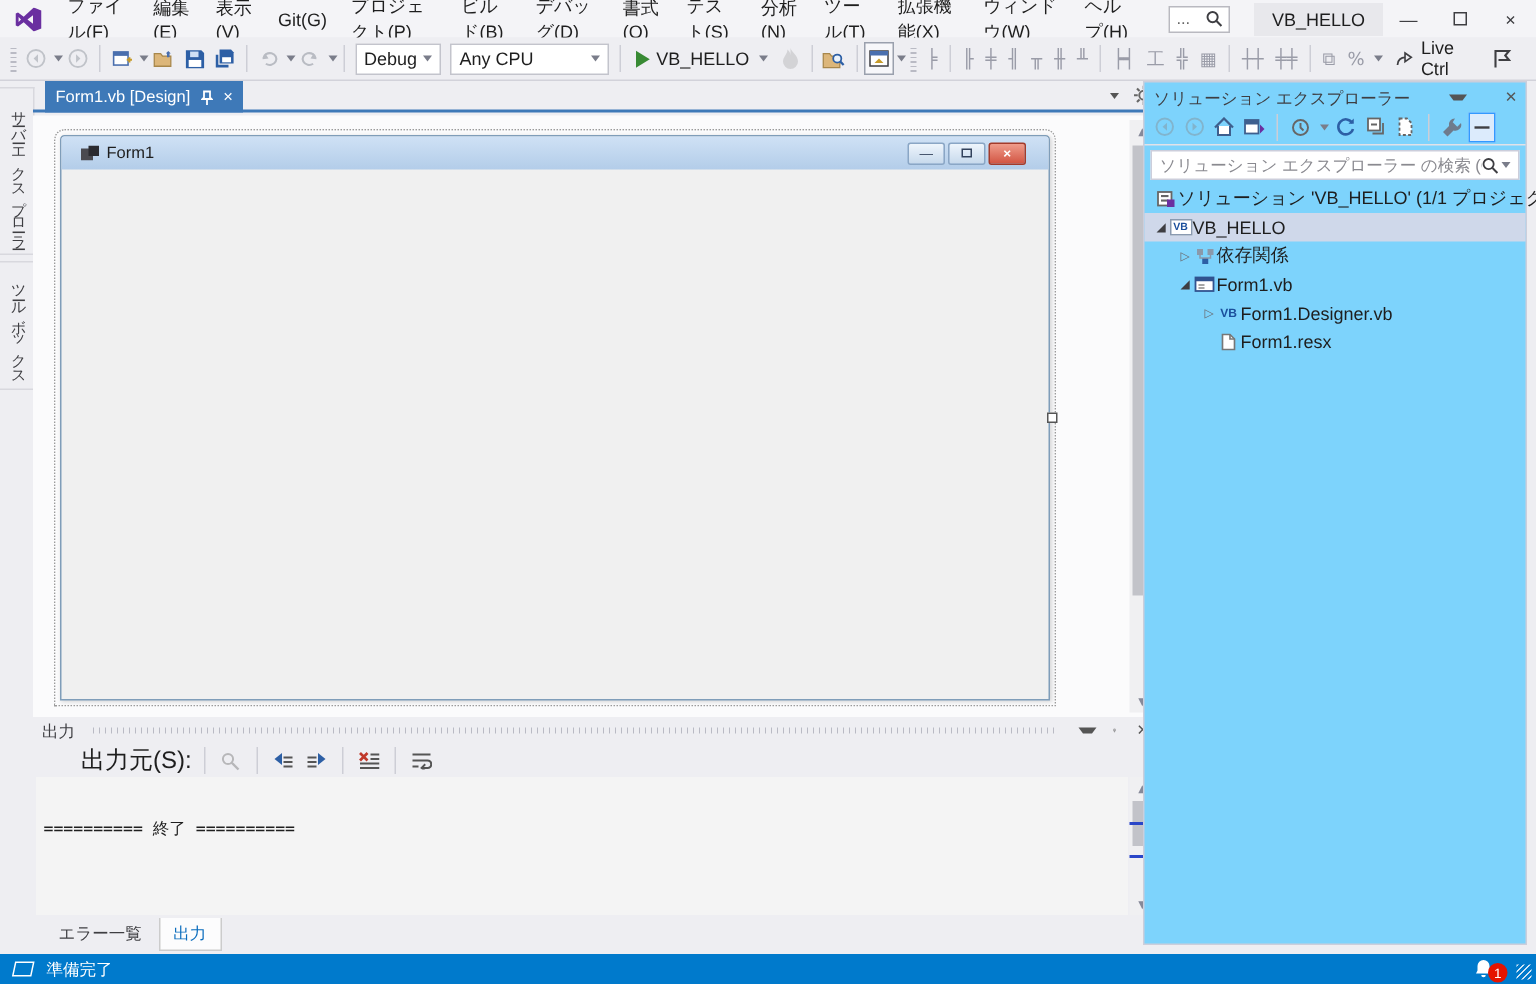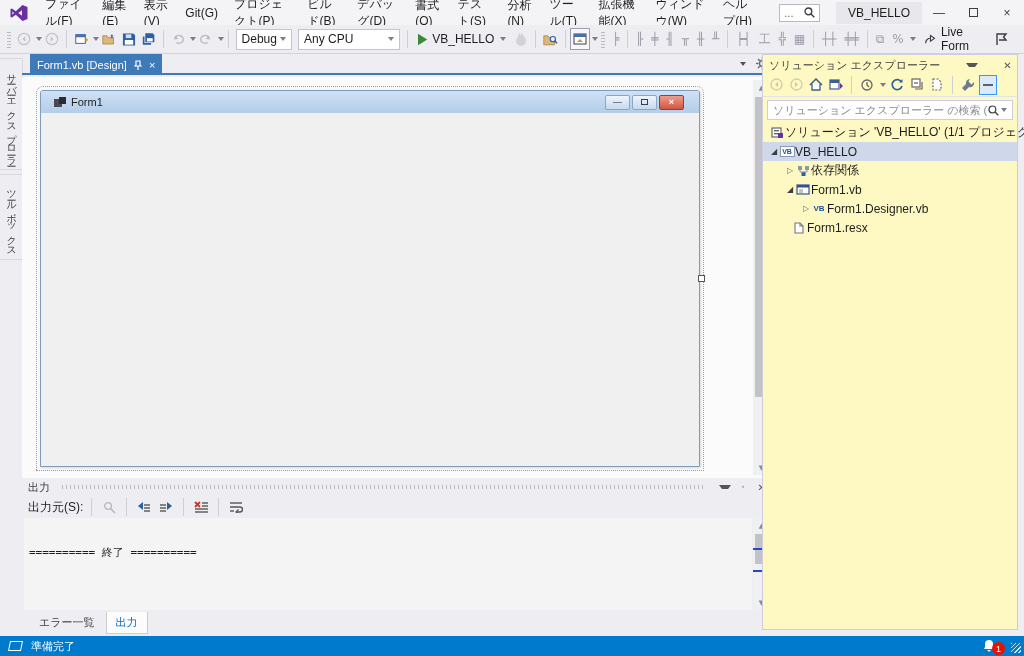--- a/index.html
+++ b/index.html
@@ -81,39 +81,39 @@
   #designer .sb-arrow.down { position:absolute; bottom:0; width:17px; }
 
   
   #outpanel { position:absolute; left:0; top:424px; width:753px; height:134px; background:#eeeef2; }
   .toolhdr { height:18px; display:flex; align-items:center; padding:0 6px; gap:8px; }
   .toolhdr .hname { font-size:11px; color:#3e3e42; white-space:nowrap; }
   .hgrip { flex:1; height:4px; margin:0 4px;
     background:repeating-linear-gradient(90deg,#b9bac4 0 1px,transparent 1px 4px); }
   .hbtn { color:#555; font-size:10px; padding:0 3px; }
   #outbar { height:22px; display:flex; align-items:center; padding:0 6px; gap:4px; }
-  #outbar .lbl { font-size:12px; white-space:nowrap; }
+  #outbar .lbl { font-size:16px; white-space:nowrap;margin-left:26px; }
   .obtn { height:18px; min-width:18px; display:flex; align-items:center; justify-content:center; }
   #outcontent { position:absolute; left:2px; top:40px; width:728px; height:92px; background:#f4f4f4;
     font-family:"DejaVu Sans Mono","Liberation Mono",monospace; font-size:11px; color:#1e1e1e;
     padding:2px 5px; white-space:pre; overflow:hidden; }
   .out-line { min-height:13px; line-height:13px; }
   #outscroll { right:5px; top:40px; height:92px; }
   #outscroll .sb-thumb { top:16px; height:30px; }
   #outscroll .sb-arrow.down { position:absolute; bottom:0; width:17px; }
   .blue-mark { position:absolute; left:0; width:17px; height:2px; background:#2a46c8; }
 
   
   #bottomtabs { position:absolute; left:0; top:558px; width:753px; height:24px; display:flex;
     align-items:flex-start; padding-left:8px; gap:2px; }
   .btab { font-size:11px; padding:3px 9px; color:#3e3e42; }
   .btab.active { background:#fcfcfd; border:1px solid #ccc; border-top:none; color:#0a6cbd; }
 
   
-  #solexp { position:absolute; left:762px; top:0; width:256px; height:576px; background:#fef9c3;
+  #solexp { position:absolute; left:762px; top:0; width:256px; height:576px; background:#7dd3fc;
     border:1px solid #cccedb; }
   #solexp .toolhdr { padding-top:2px; }
   #setoolbar { height:24px; display:flex; align-items:center; padding:0 4px; gap:2px; border-bottom:1px solid #e2e2e8; }
   .sebtn { height:20px; min-width:18px; display:flex; align-items:center; justify-content:center; color:#4a5a6a; }
   .sebtn.selected { border:1px solid #3399ff; background:#dcebfc; }
   #sesearch { margin:3px 4px; height:20px; background:#fff; border:1px solid #cccedb;
     display:flex; align-items:center; padding:0 5px; }
   #sesearch .ph { color:#8a8a90; font-size:11px; flex:1; white-space:nowrap; overflow:hidden; }
   #setree { margin-top:3px; font-size:12px; }
   .trow { height:19px; display:flex; align-items:center; white-space:nowrap; }
@@ -296,21 +296,21 @@
   <span class="alignglyph">╪╪</span>
   <span class="sep"></span>
   <span class="alignglyph">⧉</span>
   <span class="alignglyph">%</span>
   <span class="caret"></span>
   <span class="liveshare">
     <svg width="15" height="13" viewBox="0 0 15 13">
         <path d="M8 5c-3 0-6 2-6 6" fill="none" stroke="#3e3e42" stroke-width="1.4"></path>
         <path d="M8 1.5 13 5 8 8.5z" fill="none" stroke="#3e3e42" stroke-width="1.3"></path>
       </svg>
-    <span>Live Form</span>
+    <span>Live Ctrl</span>
   </span>
   <span class="tbtn" style="margin-right:8px">
     <svg width="14" height="14" viewBox="0 0 14 14">
         <path d="M2 13V2h9l-2.5 3L11 8H4" fill="none" stroke="#3e3e42" stroke-width="1.4"></path>
       </svg>
   </span>
 </div>
 
 <div id="main">
 
@@ -580,21 +580,21 @@
         </span>
         <span>Form1.vb</span>
       </div>
       <div class="trow" style="padding-left:38px">
         <span class="exp">▷</span>
         <span class="ticon">
             <span class="vbtext">VB</span>
           </span>
         <span>Form1.Designer.vb</span>
       </div>
-      <div class="trow" style="padding-left:28px">
+      <div class="trow" style="padding-left:48px">
         <span class="ticon">
           <svg width="10" height="12" viewBox="0 0 10 12">
               <path d="M1 1h5l3 3v7H1z" fill="#fff" stroke="#777" stroke-width="1.1"></path>
               <path d="M6 1v3h3" fill="none" stroke="#777" stroke-width="1.1"></path>
             </svg>
         </span>
         <span>Form1.resx</span>
       </div>
     </div>
   </div>

